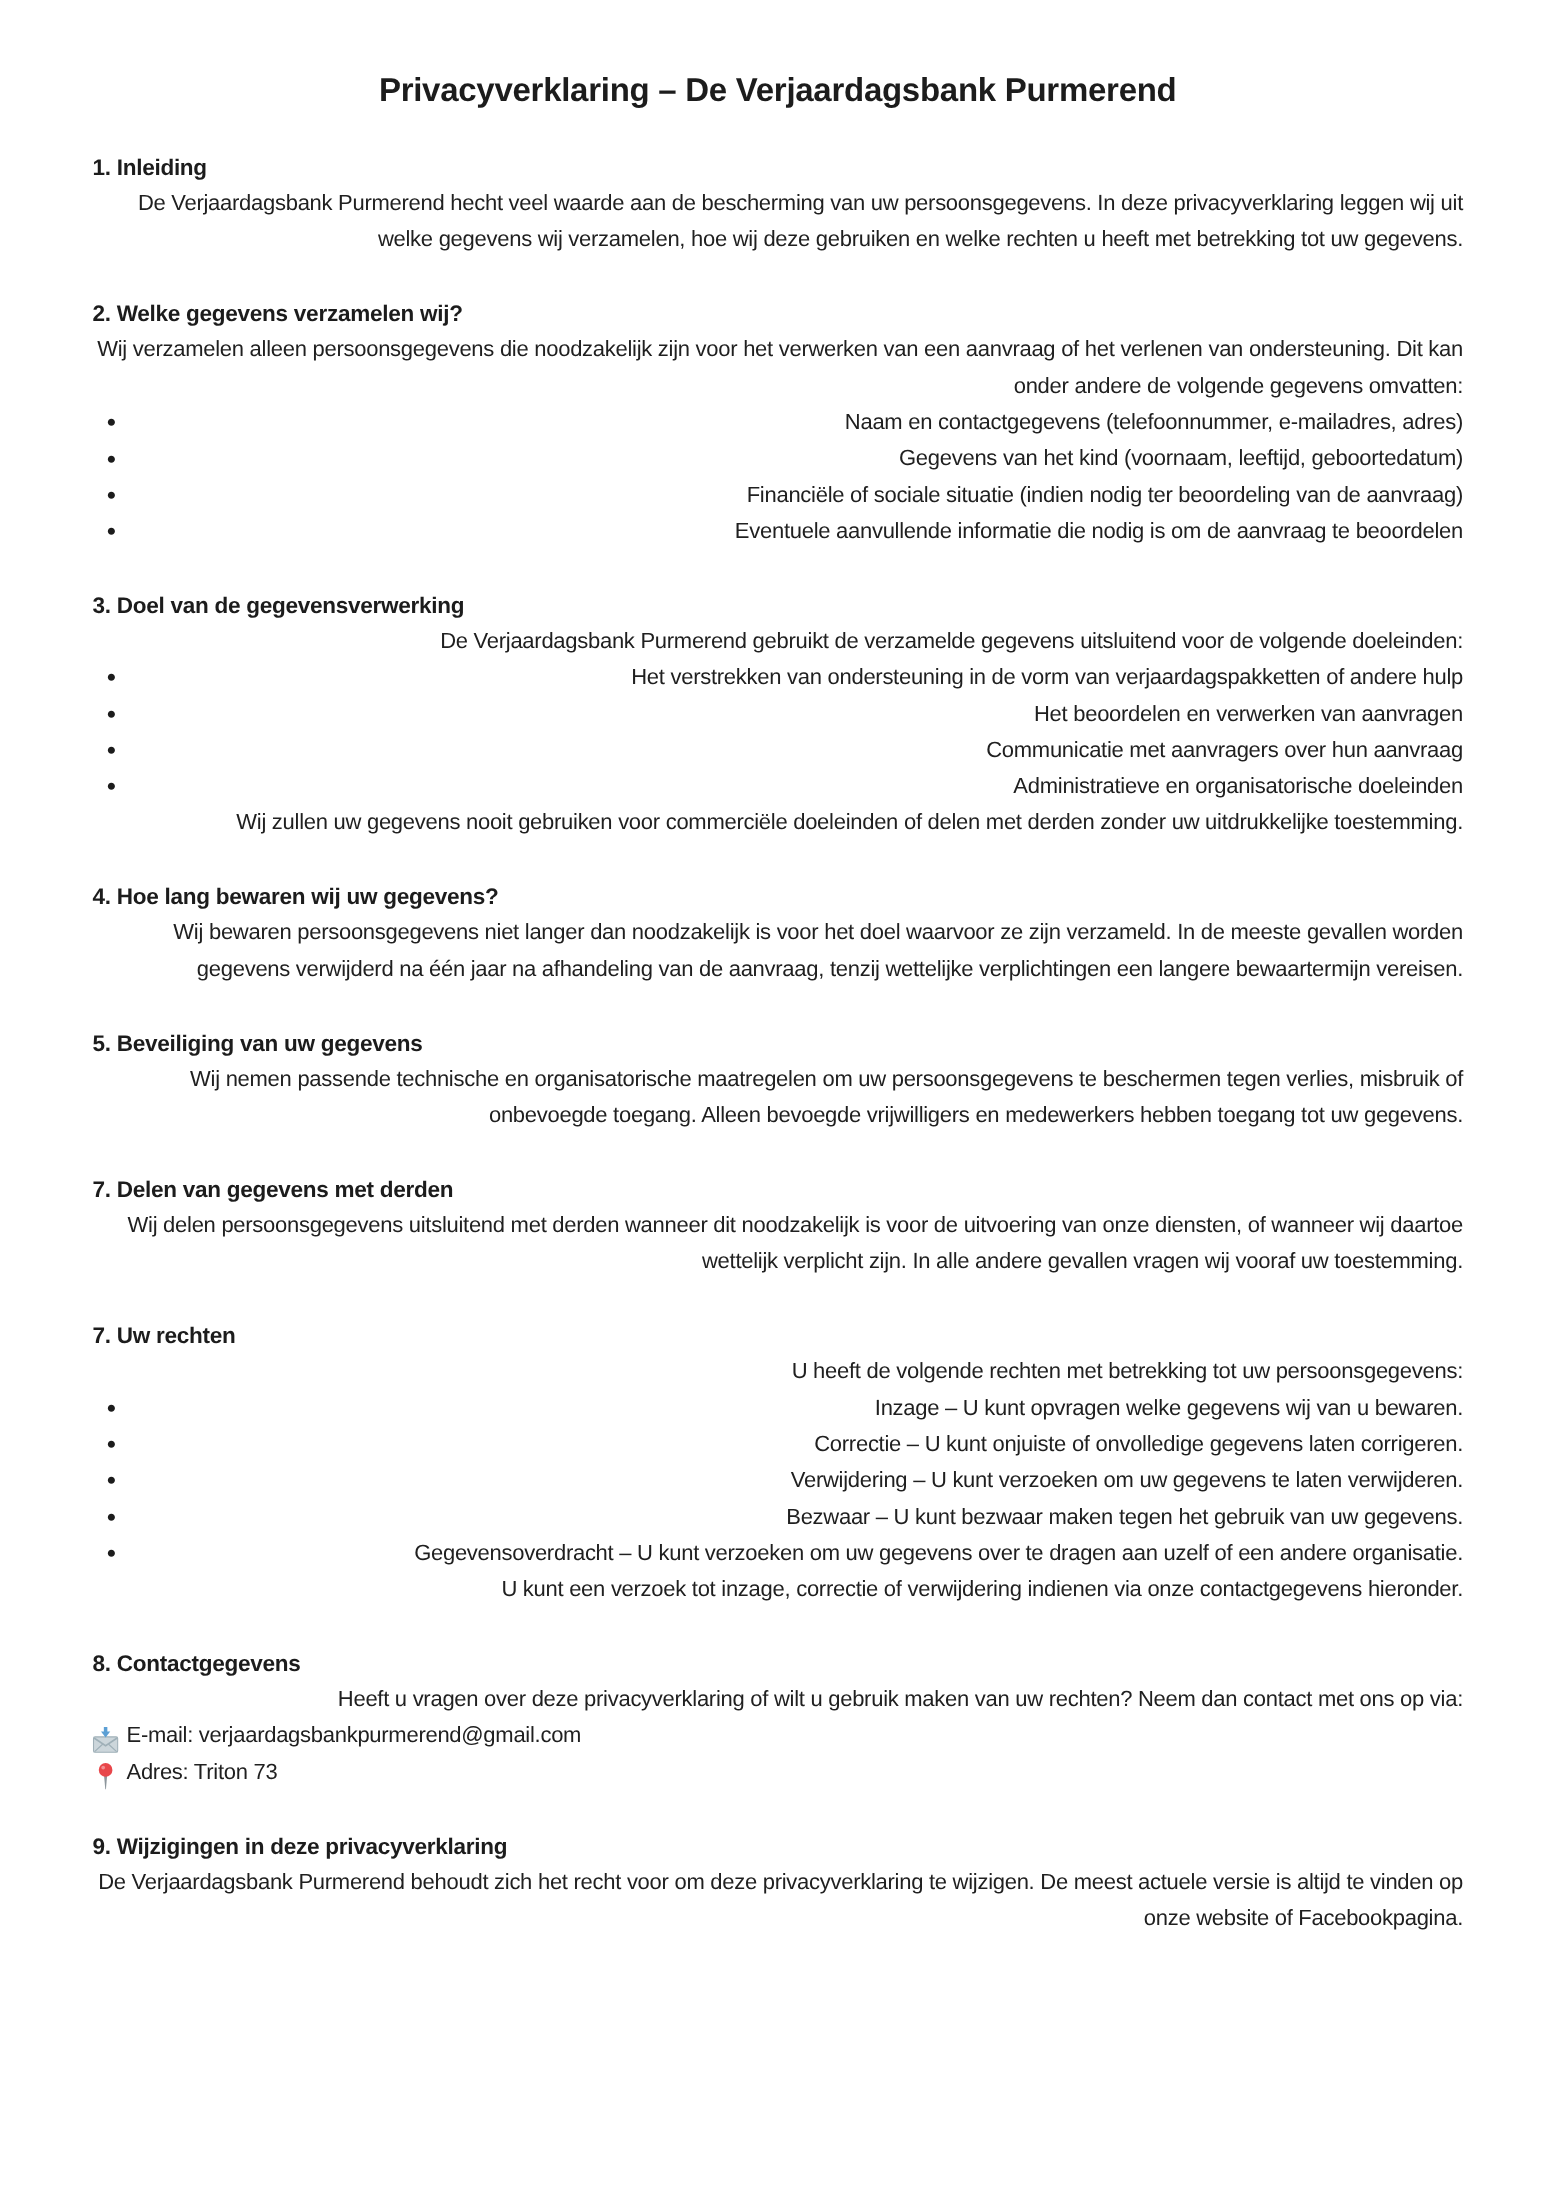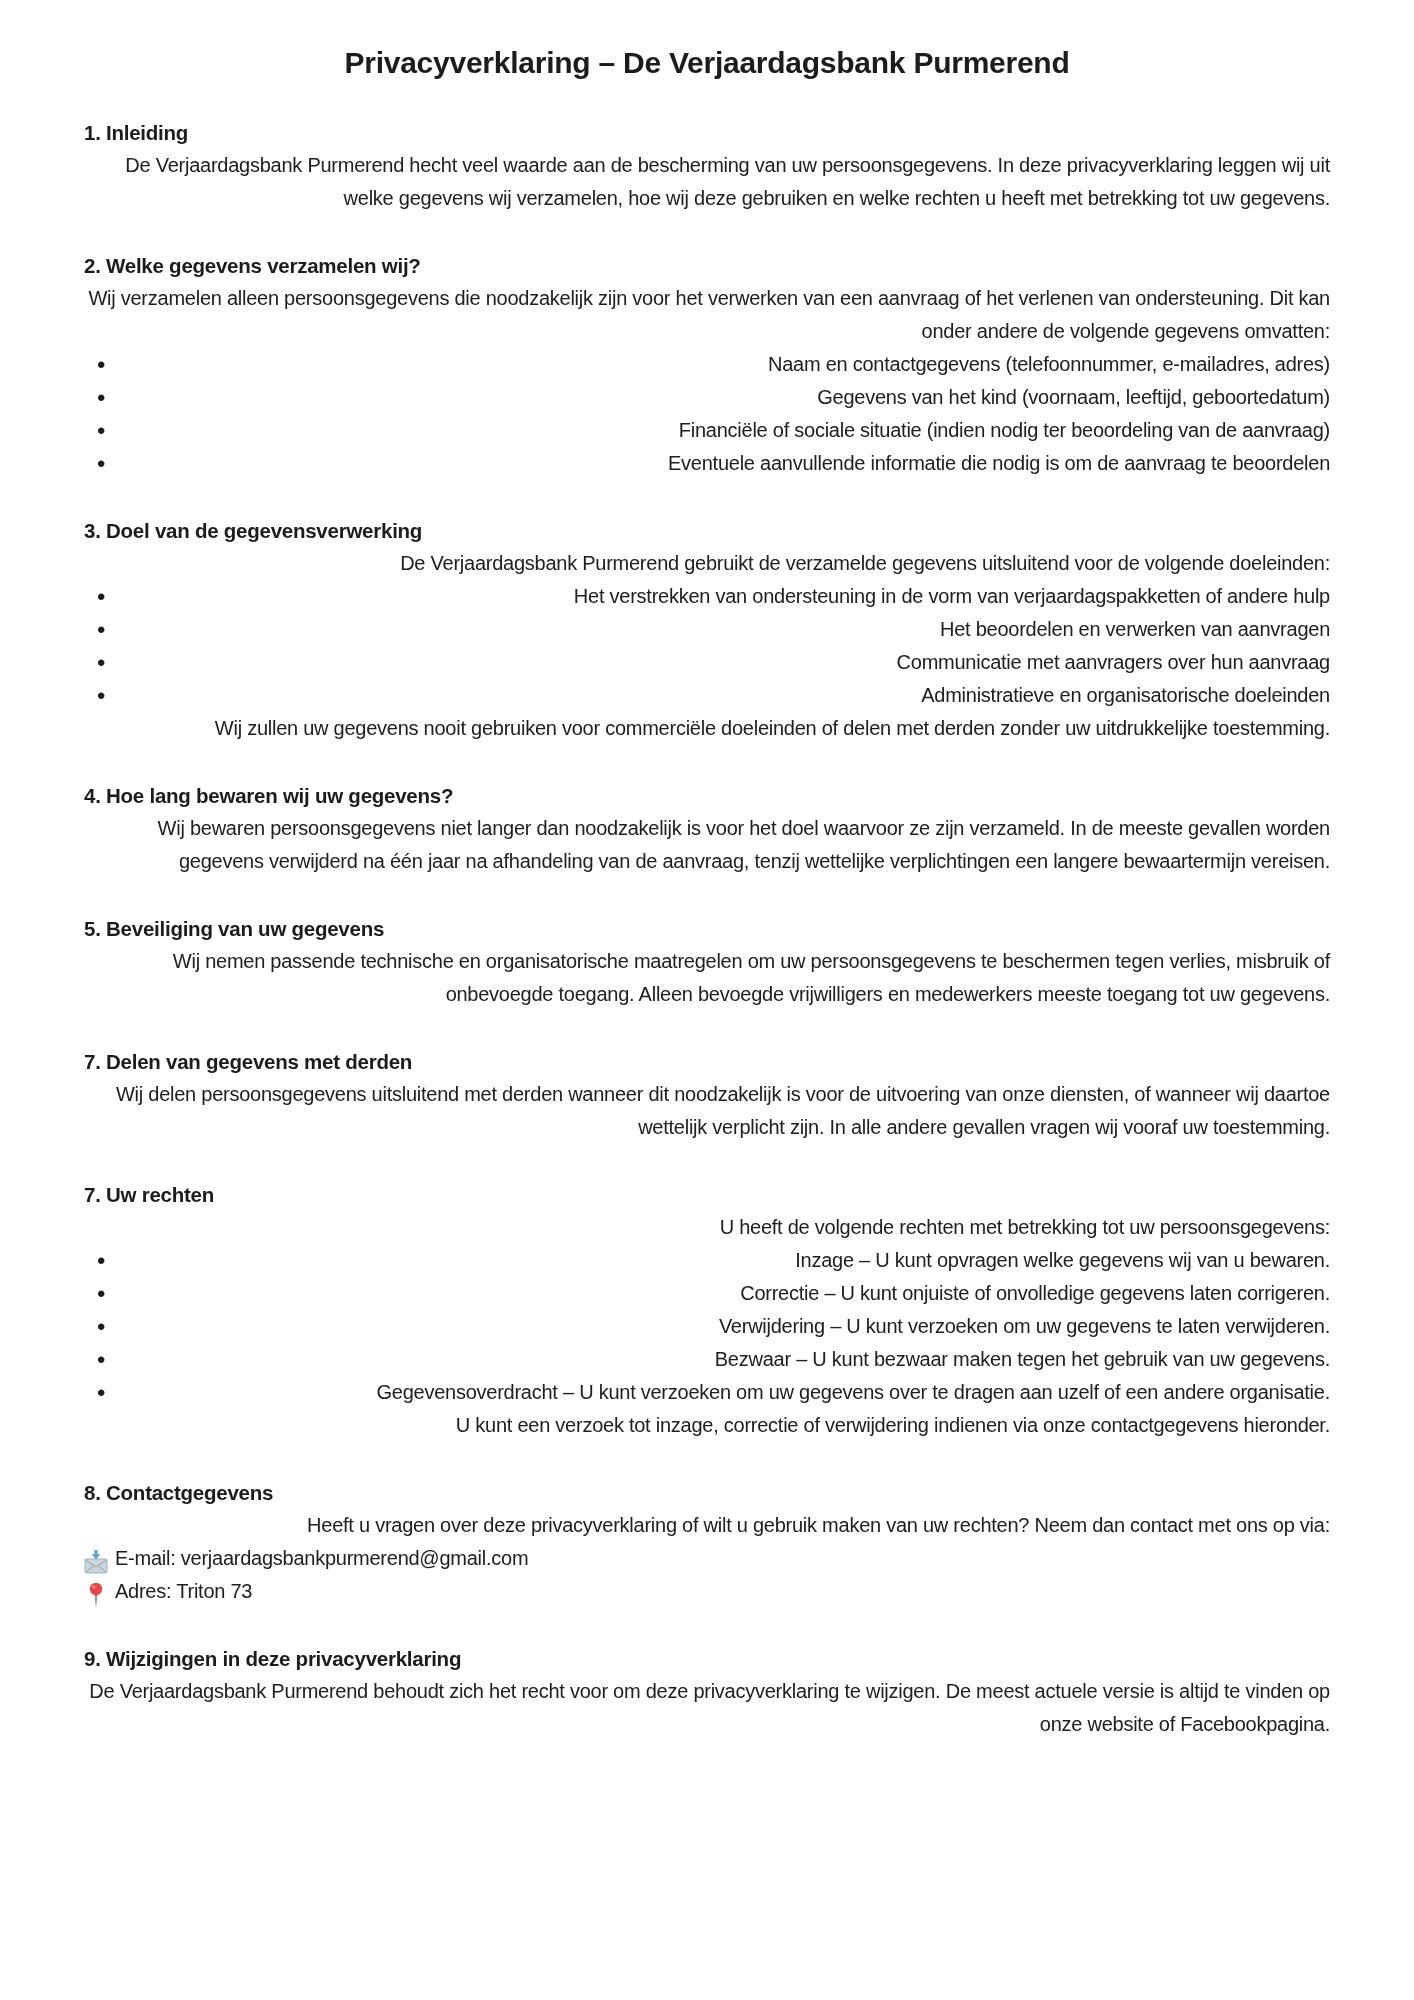--- a/index.html
+++ b/index.html
@@ -14,21 +14,21 @@
     font-family: "Liberation Sans", "DejaVu Sans", sans-serif;
     font-size: 20px;
     line-height: 33px;
     letter-spacing: -0.25px;
     color: #202020;
   }
   .doc {
     box-sizing: border-box;
     width: 1414px;
     height: 1408px;
-    padding: 44px 84px 0 84px;
+    padding: 64px 84px 0 84px;
     background: #ffffff;
   }
   h1.doc-title {
     font-size: 30px;
     line-height: 38px;
     font-weight: 700;
     text-align: center;
     margin: 0 0 10px 0;
     color: #1c1c1c;
   }
@@ -111,21 +111,21 @@
     <p class="sec-par">Wij zullen uw gegevens nooit gebruiken voor commerciële doeleinden of delen met derden zonder uw uitdrukkelijke toestemming.</p>
   </section>
 
   <section>
     <h2 class="sec-heading">4. Hoe lang bewaren wij uw gegevens?</h2>
     <p class="sec-par">Wij bewaren persoonsgegevens niet langer dan noodzakelijk is voor het doel waarvoor ze zijn verzameld. In de meeste gevallen worden gegevens verwijderd na één jaar na afhandeling van de aanvraag, tenzij wettelijke verplichtingen een langere bewaartermijn vereisen.</p>
   </section>
 
   <section>
     <h2 class="sec-heading">5. Beveiliging van uw gegevens</h2>
-    <p class="sec-par">Wij nemen passende technische en organisatorische maatregelen om uw persoonsgegevens te beschermen tegen verlies, misbruik of onbevoegde toegang. Alleen bevoegde vrijwilligers en medewerkers meeste toegang tot uw gegevens.</p>
+    <p class="sec-par">Wij nemen passende technische en organisatorische maatregelen om uw persoonsgegevens te beschermen tegen verlies, misbruik of onbevoegde toegang. Alleen bevoegde vrijwilligers en medewerkers hebben toegang tot uw gegevens.</p>
   </section>
 
   <section>
     <h2 class="sec-heading">7. Delen van gegevens met derden</h2>
     <p class="sec-par">Wij delen persoonsgegevens uitsluitend met derden wanneer dit noodzakelijk is voor de uitvoering van onze diensten, of wanneer wij daartoe wettelijk verplicht zijn. In alle andere gevallen vragen wij vooraf uw toestemming.</p>
   </section>
 
   <section>
     <h2 class="sec-heading">7. Uw rechten</h2>
     <p class="sec-par">U heeft de volgende rechten met betrekking tot uw persoonsgegevens:</p>

